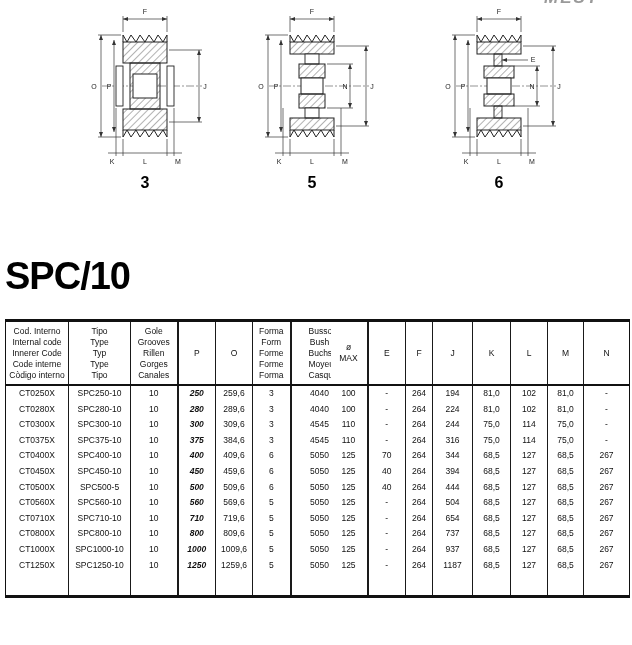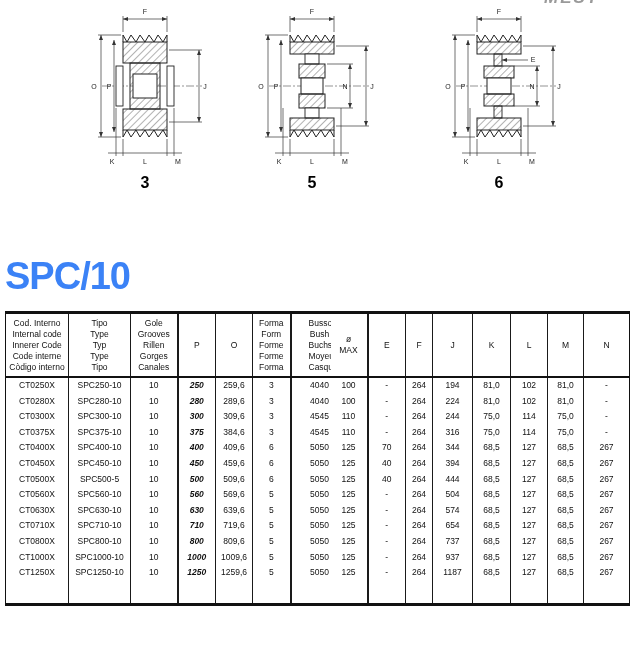--- a/index.html
+++ b/index.html
@@ -12,24 +12,24 @@
                   color:#9a9a9a;letter-spacing:2px;transform:translateY(-12px);}
 
   
   .diagram{position:absolute;top:2px;width:190px;text-align:center;}
   .diagram svg{display:block;}
   .dnum{font:700 16px "Liberation Sans",sans-serif;margin-top:6px;color:#000;}
   .dimtext{font:400 7px "Liberation Sans",sans-serif;fill:#222;}
 
   
   .title{position:absolute;left:5px;top:255px;font:700 38px "Liberation Sans",sans-serif;
-         letter-spacing:-1px;color:#3b82f6;}
+         letter-spacing:-1px;color:#000000;}
 
   
-  .tblwrap{position:absolute;left:5px;top:311px;width:624px;}
+  .tblwrap{position:absolute;left:5px;top:319px;width:624px;}
   table{border-collapse:collapse;table-layout:fixed;width:624px;
         border-top:3px solid #111;border-bottom:3px solid #111;
         border-left:1.5px solid #111;border-right:1.5px solid #111;}
   th,td{border-left:1px solid #1a1a1a;padding:0;text-align:center;
         font-size:8.5px;color:#111;overflow:hidden;white-space:nowrap;}
   th{font-weight:400;white-space:pre-line;line-height:11px;height:62px;
      vertical-align:middle;border-bottom:2.5px solid #111;}
   tbody td{height:15.6px;line-height:15.6px;}
   tr.emptyrow td{height:22px;}
   .c0{border-left:none;}
@@ -433,37 +433,20 @@
             <td class="c7">125</td>
             <td class="c8">-</td>
             <td class="c9">264</td>
             <td class="c10">504</td>
             <td class="c11">68,5</td>
             <td class="c12">127</td>
             <td class="c13">68,5</td>
             <td class="c14">267</td>
           </tr>
           <tr>
-            <td class="c0">CT0630X</td>
-            <td class="c1">SPC630-10</td>
-            <td class="c2">10</td>
-            <td class="c3">630</td>
-            <td class="c4">639,6</td>
-            <td class="c5">5</td>
-            <td class="c6">5050</td>
-            <td class="c7">125</td>
-            <td class="c8">-</td>
-            <td class="c9">264</td>
-            <td class="c10">574</td>
-            <td class="c11">68,5</td>
-            <td class="c12">127</td>
-            <td class="c13">68,5</td>
-            <td class="c14">267</td>
-          </tr>
-          <tr>
             <td class="c0">CT0710X</td>
             <td class="c1">SPC710-10</td>
             <td class="c2">10</td>
             <td class="c3">710</td>
             <td class="c4">719,6</td>
             <td class="c5">5</td>
             <td class="c6">5050</td>
             <td class="c7">125</td>
             <td class="c8">-</td>
             <td class="c9">264</td>

